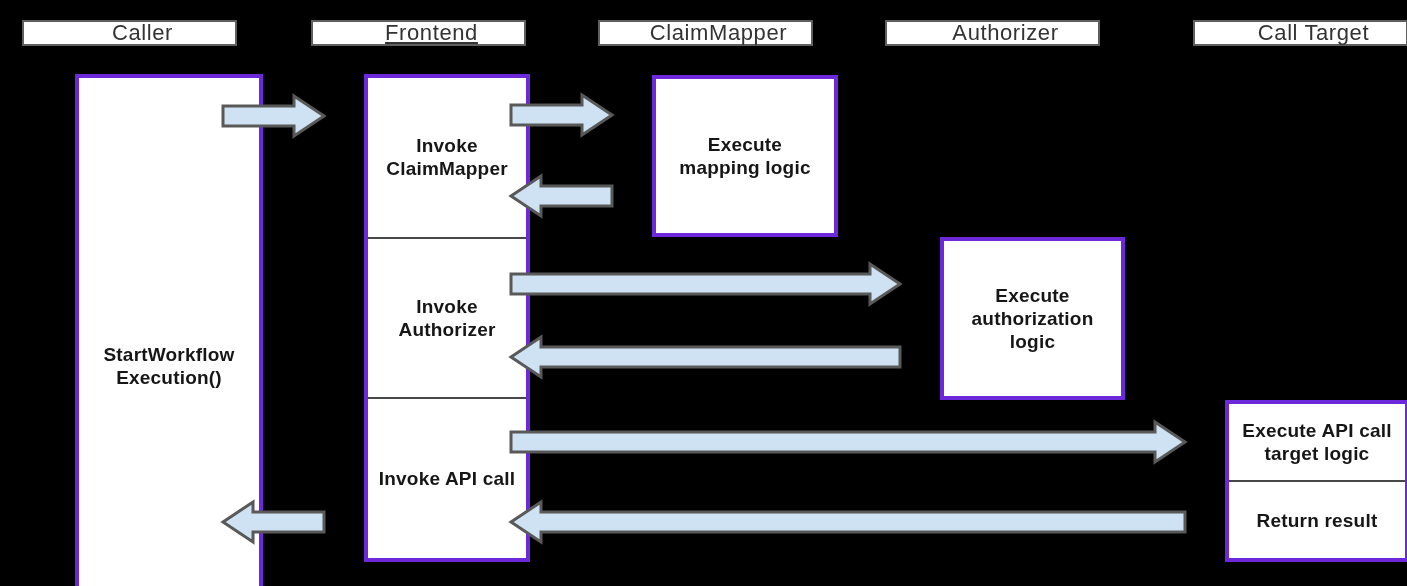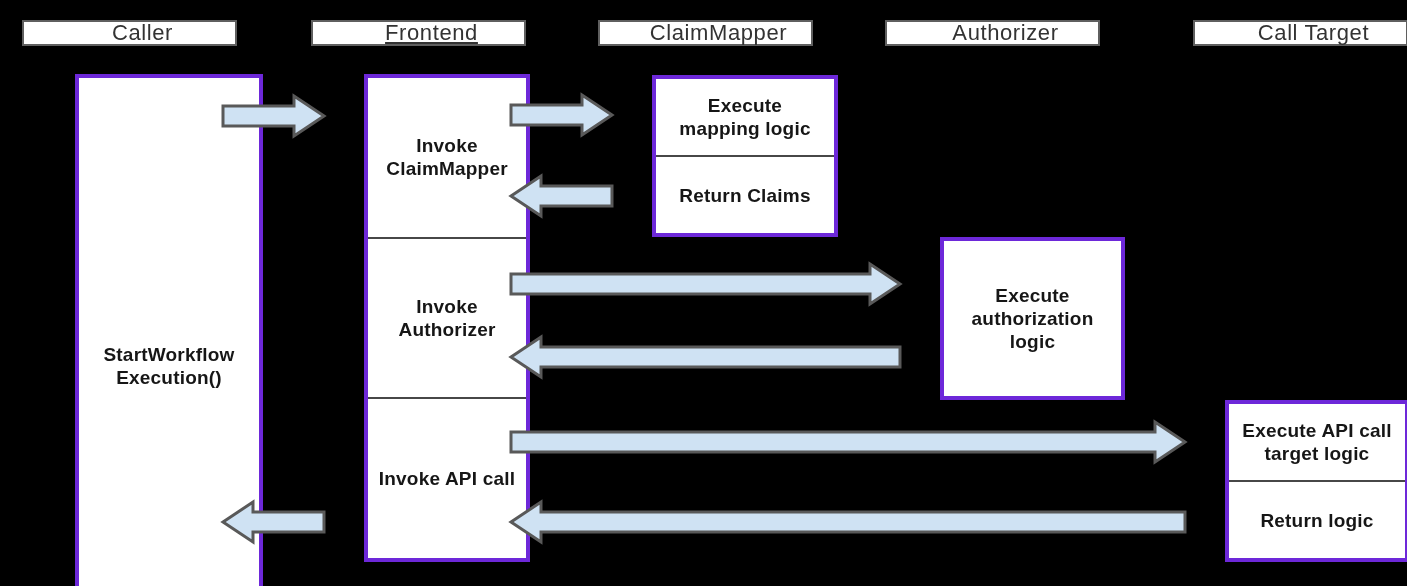--- a/index.html
+++ b/index.html
@@ -87,33 +87,32 @@
     <div class="cell">Invoke
 ClaimMapper</div>
     <div class="cell">Invoke
 Authorizer</div>
     <div class="cell">Invoke API call</div>
   </div>
 
   <div class="col" style="left:612px; top:75px; width:186px; height:162px;">
     <div class="cell">Execute
 mapping logic</div>
-    <div class="cell">Return Claims</div>
   </div>
 
   <div class="col" style="left:900px; top:237px; width:185px; height:163px;">
     <div class="cell">Execute
 authorization
 logic</div>
   </div>
 
   <div class="col" style="left:1185px; top:400px; width:184px; height:162px;">
     <div class="cell">Execute API call
 target logic</div>
-    <div class="cell">Return logic</div>
+    <div class="cell">Return result</div>
   </div>
 
   <svg class="arrow-layer" viewBox="0 0 1407 586" xmlns="http://www.w3.org/2000/svg">
     <polygon stroke-width="3" points="223,106 294,106 294,96 324,116 294,136 294,126 223,126" fill="#cfe2f3" stroke="#595959"></polygon>
     <polygon stroke-width="3" points="511,105 582,105 582,95 612,115 582,135 582,125 511,125" fill="#cfe2f3" stroke="#595959"></polygon>
     <polygon stroke-width="3" points="612,186 541,186 541,176 511,196 541,216 541,206 612,206" fill="#cfe2f3" stroke="#595959"></polygon>
     <polygon stroke-width="3" points="511,274 870,274 870,264 900,284 870,304 870,294 511,294" fill="#cfe2f3" stroke="#595959"></polygon>
     <polygon stroke-width="3" points="900,347 541,347 541,337 511,357 541,377 541,367 900,367" fill="#cfe2f3" stroke="#595959"></polygon>
     <polygon stroke-width="3" points="511,432 1155,432 1155,422 1185,442 1155,462 1155,452 511,452" fill="#cfe2f3" stroke="#595959"></polygon>
     <polygon stroke-width="3" points="1185,512 541,512 541,502 511,522 541,542 541,532 1185,532" fill="#cfe2f3" stroke="#595959"></polygon>

